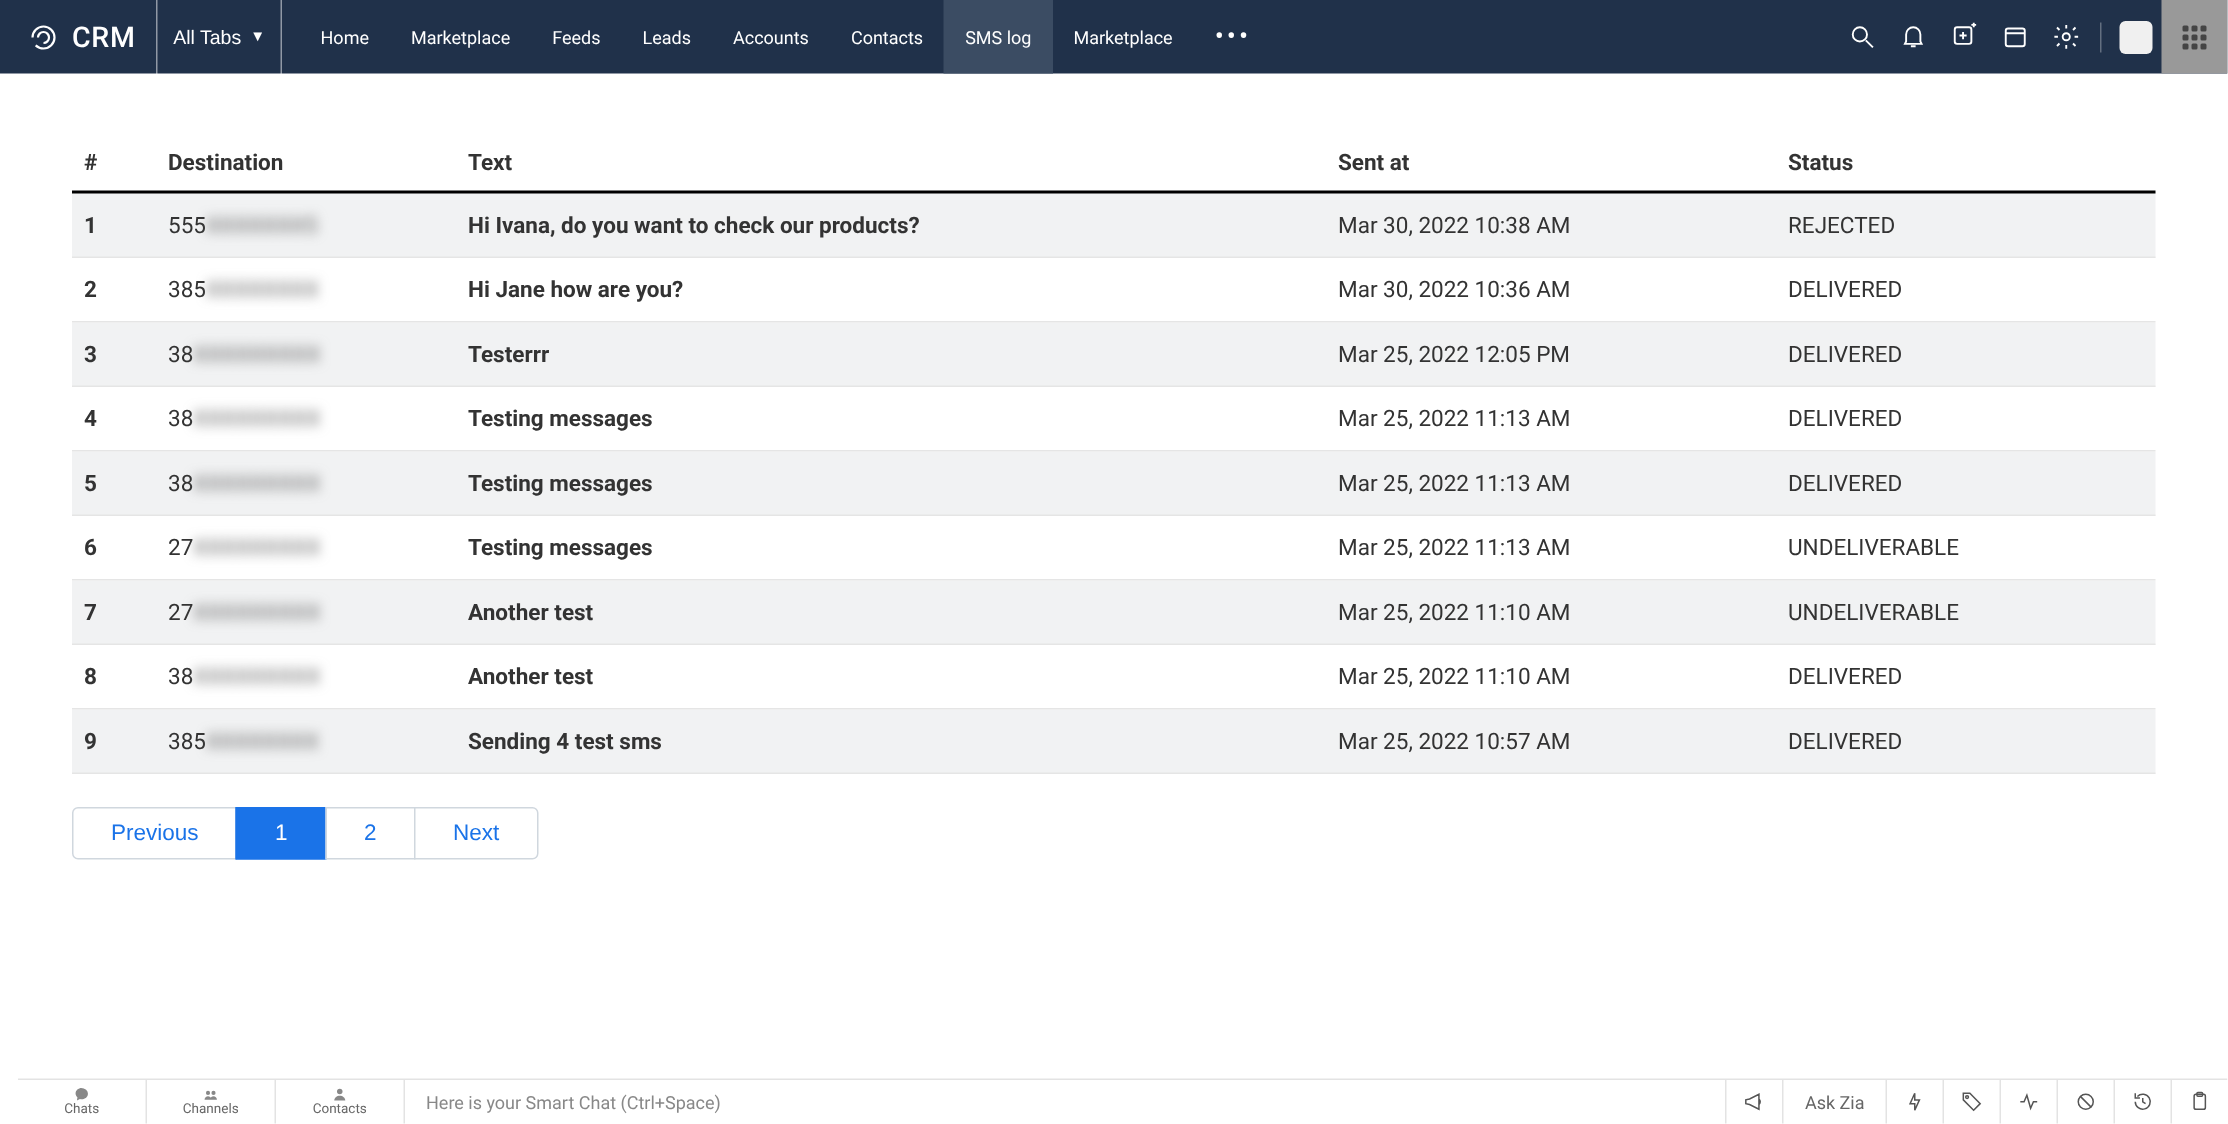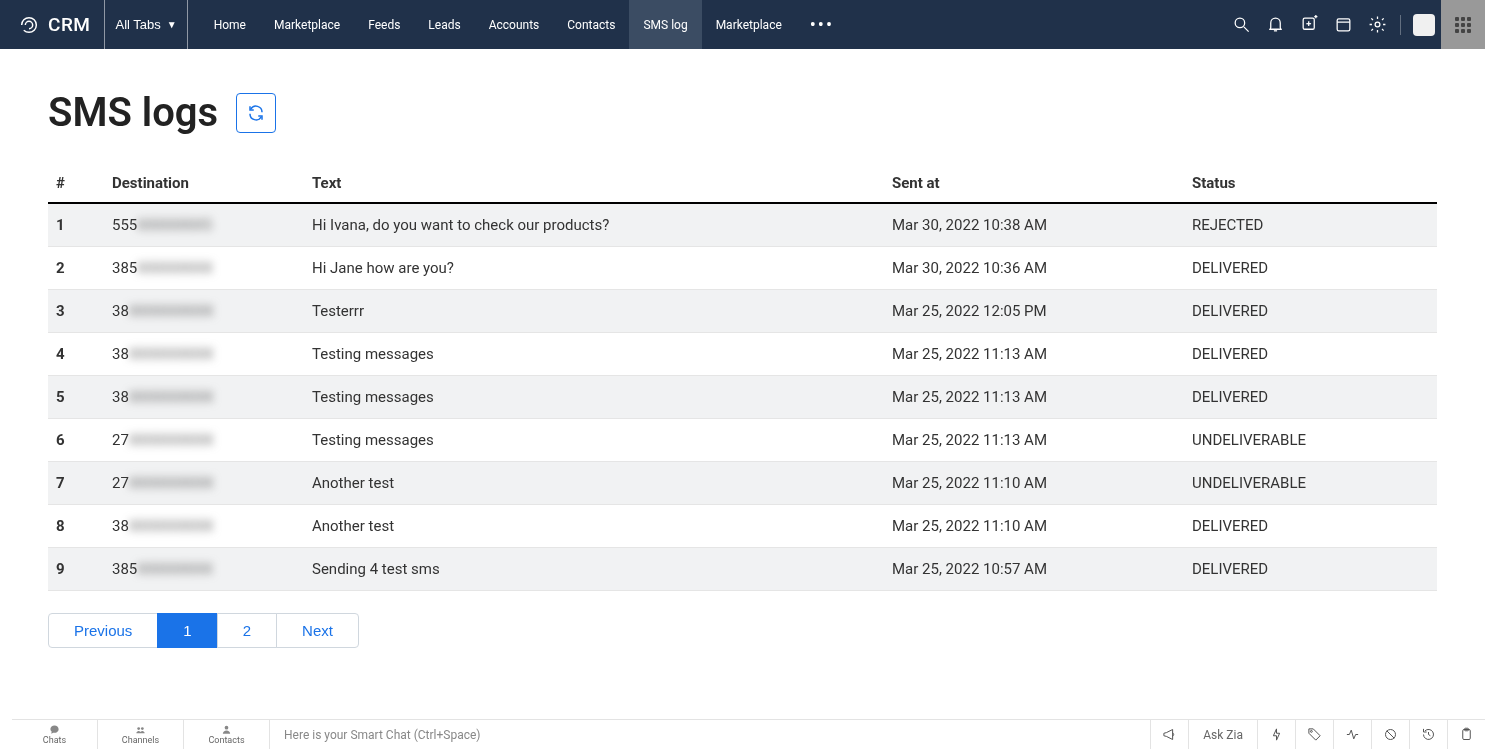--- a/index.html
+++ b/index.html
@@ -149,21 +149,21 @@
   .sms-table tbody tr:nth-child(odd) td {
     background: #f1f2f3;
   }
   .sms-table td.num, .sms-table th.num { font-weight:700; width:56px;}
   .sms-table .dest-cell .blur {
     display:inline-block;
     filter: blur(4px);
     color:#666;
   }
   .col-dest { width: 200px; }
-  .col-text { width: 580px; }
+  .col-text { width: 580px; font-weight: bold; }
   .col-sent { width: 300px; }
   .col-status { }
 
   
   .pagination {
     margin-top: 22px;
     display: flex;
     gap: 0;
   }
   .page-btn {
@@ -313,30 +313,20 @@
           <span></span>
           <span></span>
           <span></span>
           <span></span>
         </div>
     </div>
   </div>
 </div>
 
 <div class="main">
-  <div class="page-title-row">
-    <h1 class="page-title">SMS logs</h1>
-    <button class="refresh-btn">
-      <svg viewBox="0 0 24 24">
-          <path d="M20 11A8 8 0 0 0 5 7M4 13a8 8 0 0 0 15 4"></path>
-          <polyline points="4 3 4 8 9 8"></polyline>
-          <polyline points="20 21 20 16 15 16"></polyline>
-        </svg>
-    </button>
-  </div>
 
   <table class="sms-table">
     <thead>
       <tr>
         <th class="num">#</th>
         <th class="col-dest">Destination</th>
         <th class="col-text">Text</th>
         <th class="col-sent">Sent at</th>
         <th class="col-status">Status</th>
       </tr>

